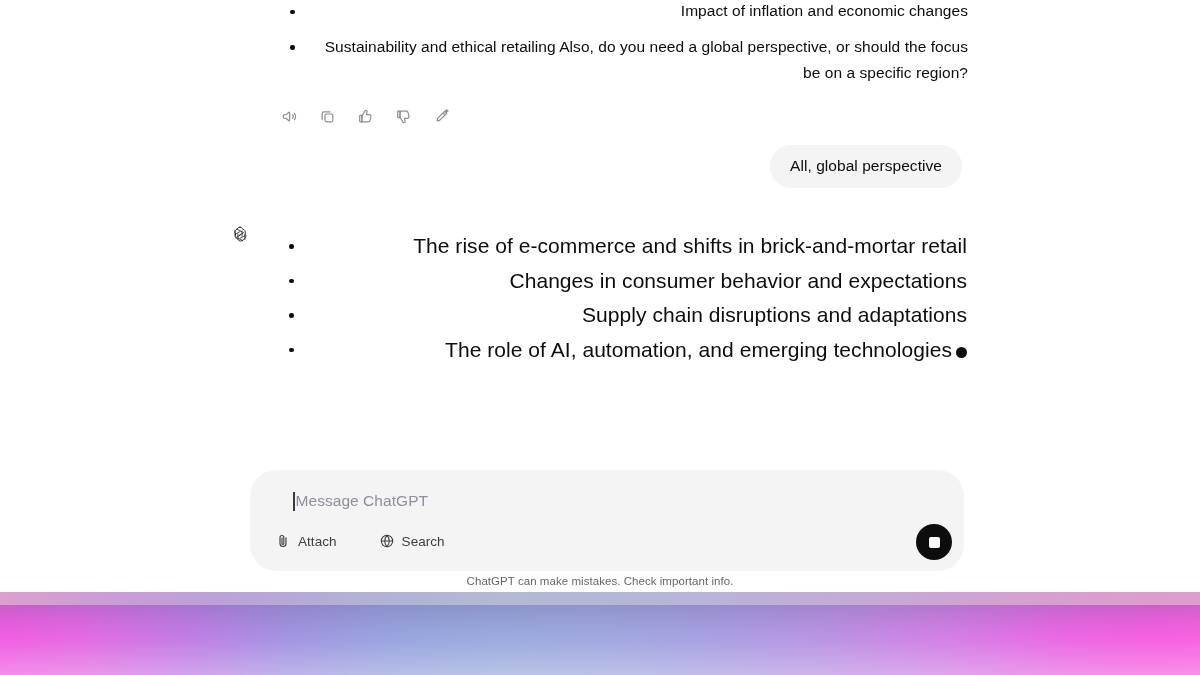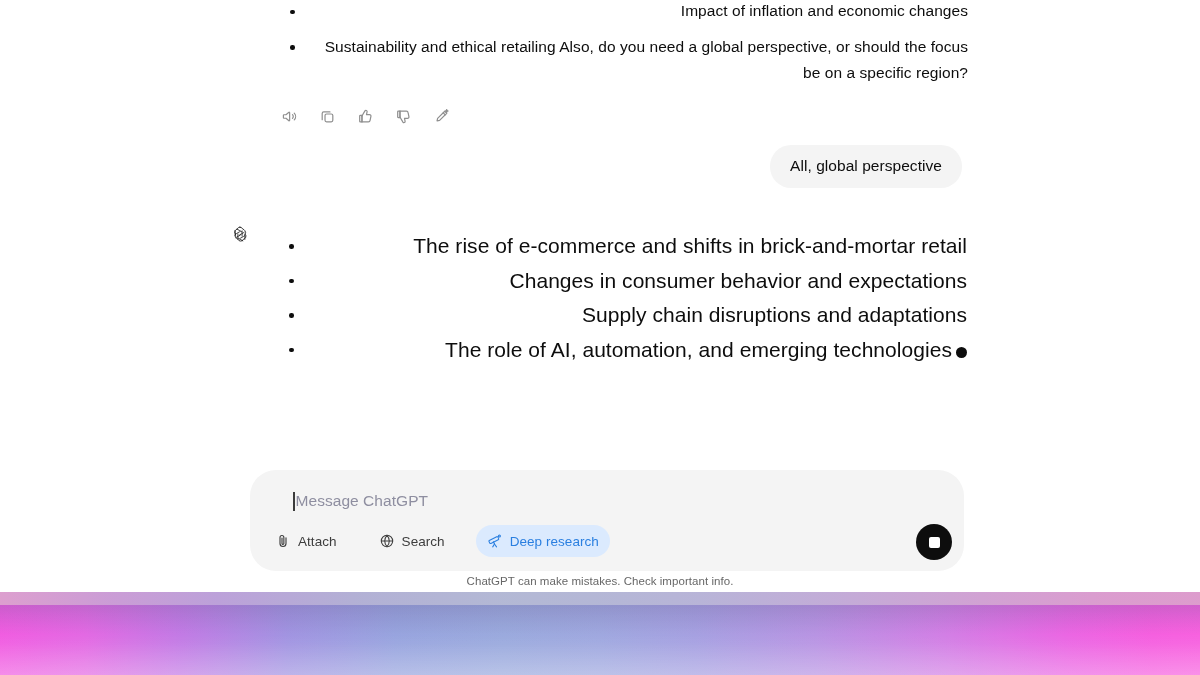--- a/index.html
+++ b/index.html
@@ -475,32 +475,20 @@
           <span>
             <svg width="16" height="16" viewBox="0 0 24 24" fill="none" stroke="currentColor" stroke-width="1.6" stroke-linecap="round" stroke-linejoin="round">
               <circle cx="12" cy="12" r="8.5"></circle>
               <path d="M3.5 12h17"></path>
               <path d="M12 3.5c2.3 2.5 3.4 5.4 3.4 8.5s-1.1 6-3.4 8.5c-2.3-2.5-3.4-5.4-3.4-8.5S9.7 6 12 3.5z"></path>
             </svg>
           </span>
           <span>Search</span>
         </button>
 
-        <button class="tool-pill active">
-          <span>
-            <svg width="16" height="16" viewBox="0 0 24 24" fill="none" stroke="currentColor" stroke-width="1.6" stroke-linecap="round" stroke-linejoin="round">
-              <path d="M3.4 11.1l11.2-5.6a1.3 1.3 0 0 1 1.76.63l1.1 2.3a1.3 1.3 0 0 1-.6 1.73L5.9 15.6a1.3 1.3 0 0 1-1.78-.6l-1.1-2.3a1.3 1.3 0 0 1 .38-1.6z"></path>
-              <path d="M9.6 13.2l1.6 3.3"></path>
-              <path d="M11.2 16.5l-2.6 4.3"></path>
-              <path d="M11.2 16.5l3.1 4.3"></path>
-              <circle cx="18.6" cy="4.4" r="1.5"></circle>
-            </svg>
-          </span>
-          <span>Deep research</span>
-        </button>
 
       </div>
 
       <button class="send-btn">
         <span class="stop-square"></span>
       </button>
 
     </div>
   </div>
 

